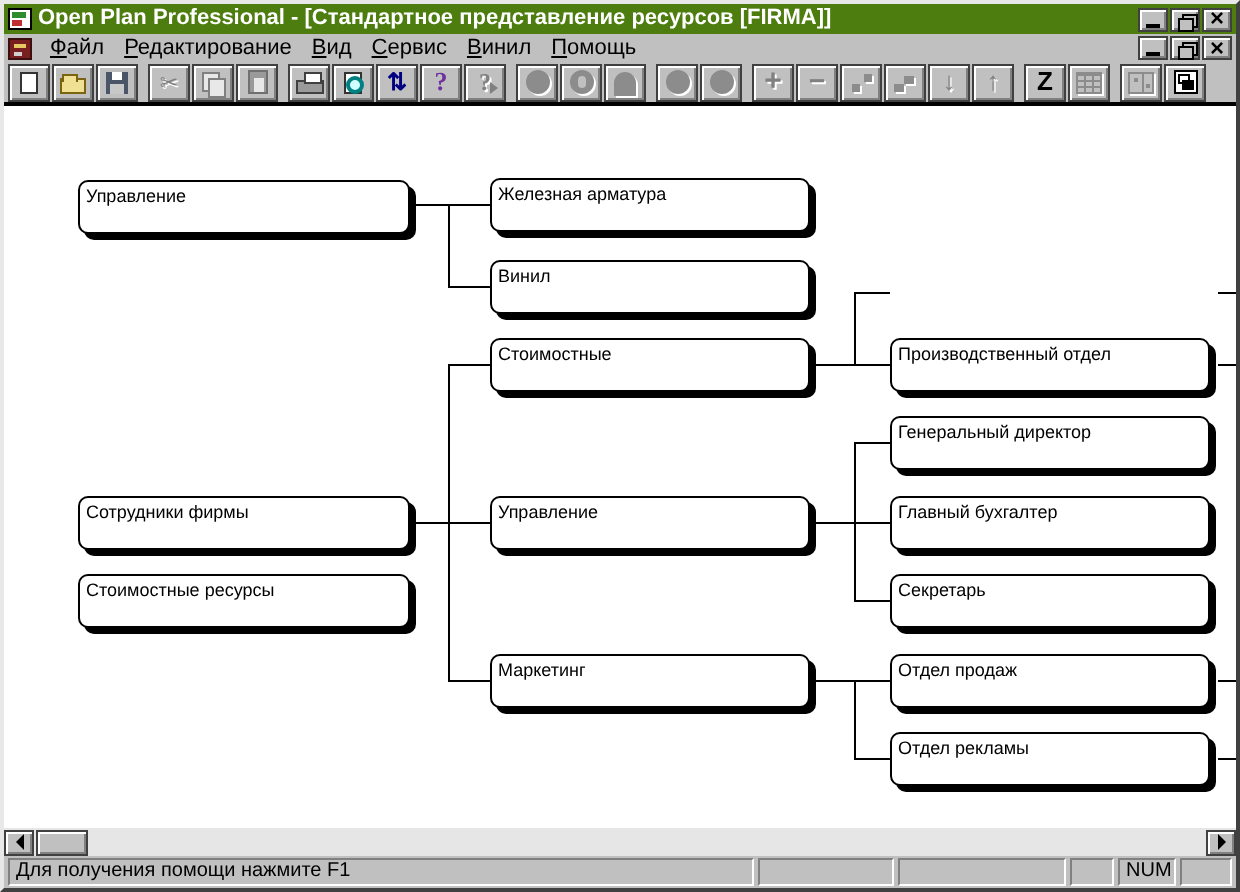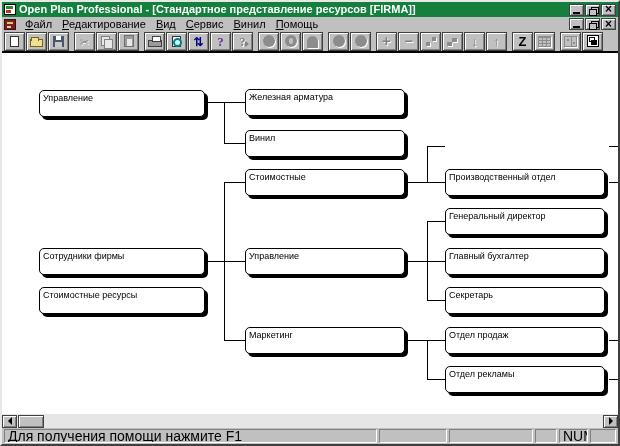--- a/index.html
+++ b/index.html
@@ -1,21 +1,21 @@
 <!DOCTYPE html>
 <html><head>
 <meta charset="utf-8">
 <style>
   * { margin:0; padding:0; box-sizing:border-box; }
   html,body { width:620px; height:446px; overflow:hidden; font-family:"Liberation Sans",sans-serif; background:#c0c0c0; }
   .window { position:absolute; left:0; top:0; width:620px; height:446px;
     border:2px solid; border-color:#e8e8e8 #404040 #404040 #e8e8e8; background:#c0c0c0; overflow:hidden; }
 
   
-  .titlebar { height:15px; background:#15803d; display:flex; align-items:center; padding:0 2px; gap:3px; }
+  .titlebar { height:15px; background:#4d7c0f; display:flex; align-items:center; padding:0 2px; gap:3px; }
   .appicon { width:12px; height:11px; background:#fff; border:1px solid #000; position:relative; flex:0 0 auto; }
   .appicon::before { content:""; position:absolute; left:1px; top:1px; width:7px; height:3px; background:#2e8b2e; }
   .appicon::after  { content:""; position:absolute; left:1px; top:5px; width:5px; height:3px; background:#c03030; }
   .title { color:#fff; font-weight:bold; font-size:11px; line-height:15px; white-space:nowrap; overflow:hidden; flex:1; }
   .winbtns { display:flex; gap:1px; flex:0 0 auto; }
   .cbtn { width:15px; height:12px; background:#c0c0c0; border:1px solid #404040;
     box-shadow:inset 1px 1px 0 #fff, inset -1px -1px 0 #808080;
     display:flex; align-items:center; justify-content:center; position:relative;
     font:bold 10px/10px "Liberation Sans",sans-serif; color:#000; }
   .g-min::before { content:""; width:7px; height:2px; background:#000; margin-top:6px; }
@@ -96,21 +96,21 @@
     box-shadow:inset 1px 1px 0 #fff, inset -1px -1px 0 #808080;
     display:flex; align-items:center; justify-content:center; flex:0 0 auto; }
   .arr-left  { width:0; height:0; border-right:4px solid #000; border-top:4px solid transparent; border-bottom:4px solid transparent; }
   .arr-right { width:0; height:0; border-left:4px solid #000; border-top:4px solid transparent; border-bottom:4px solid transparent; }
   .sthumb { width:26px; height:13px; background:#c0c0c0; border:1px solid #404040;
     box-shadow:inset 1px 1px 0 #fff, inset -1px -1px 0 #808080; margin-left:1px; flex:0 0 auto; }
   .strack { flex:1; }
 
   
   .statusbar { height:16px; display:flex; gap:2px; padding:1px 2px; align-items:stretch; background:#c0c0c0; }
-  .panel { border:1px solid; border-color:#808080 #fff #fff #808080; font-size:14px; line-height:12px; padding:0 3px; color:#000; white-space:nowrap; overflow:hidden; }
+  .panel { border:1px solid; border-color:#808080 #fff #fff #808080; font-size:10px; line-height:12px; padding:0 3px; color:#000; white-space:nowrap; overflow:hidden; }
   .p-msg { flex:0 0 373px; }
   .p-2 { flex:0 0 68px; } .p-3 { flex:0 0 84px; } .p-4 { flex:0 0 22px; }
   .p-num { flex:0 0 29px; text-align:left; }
   .p-6 { flex:1; }
 </style>
 </head>
 <body>
 
 <div class="window">
 

